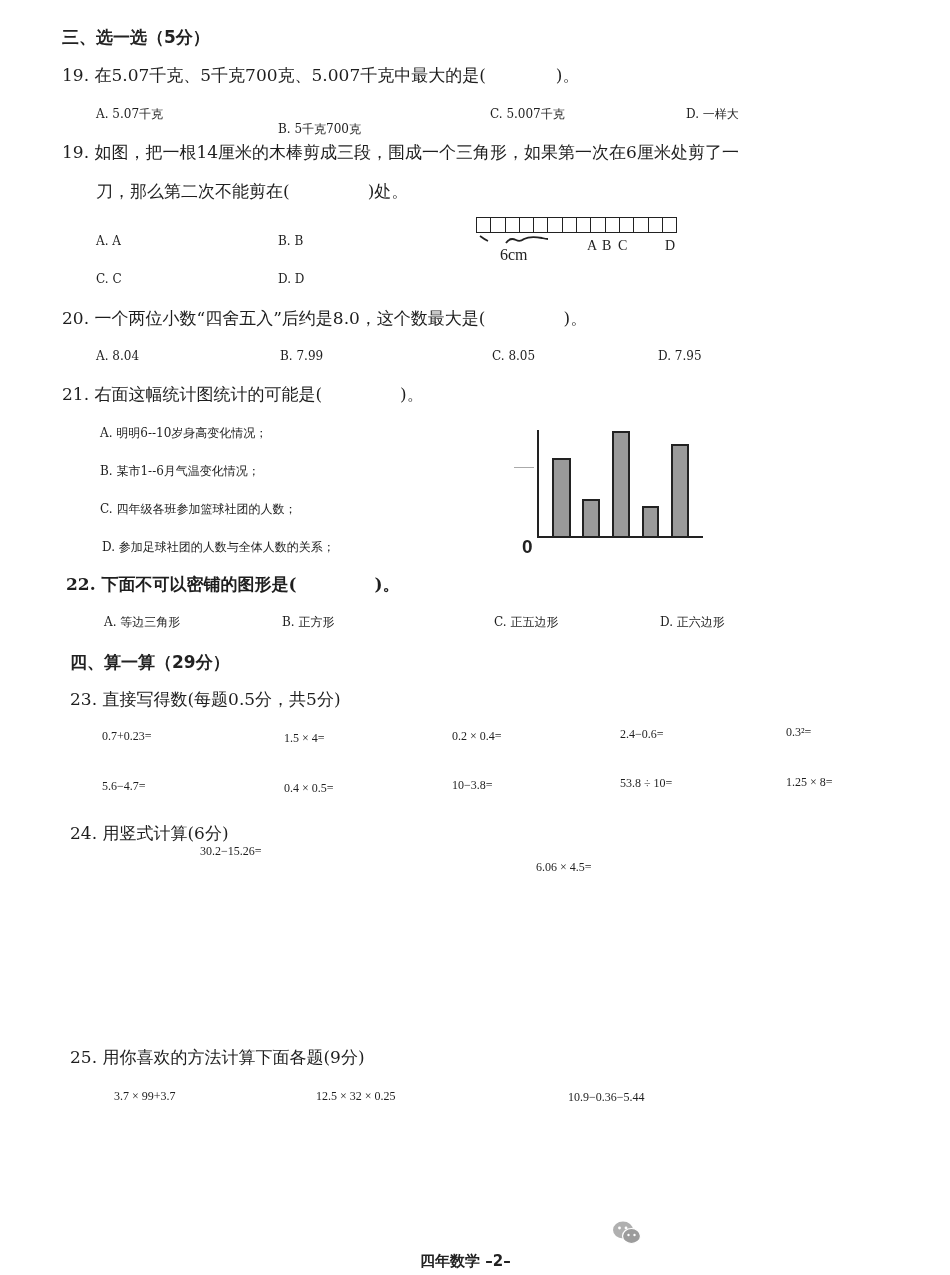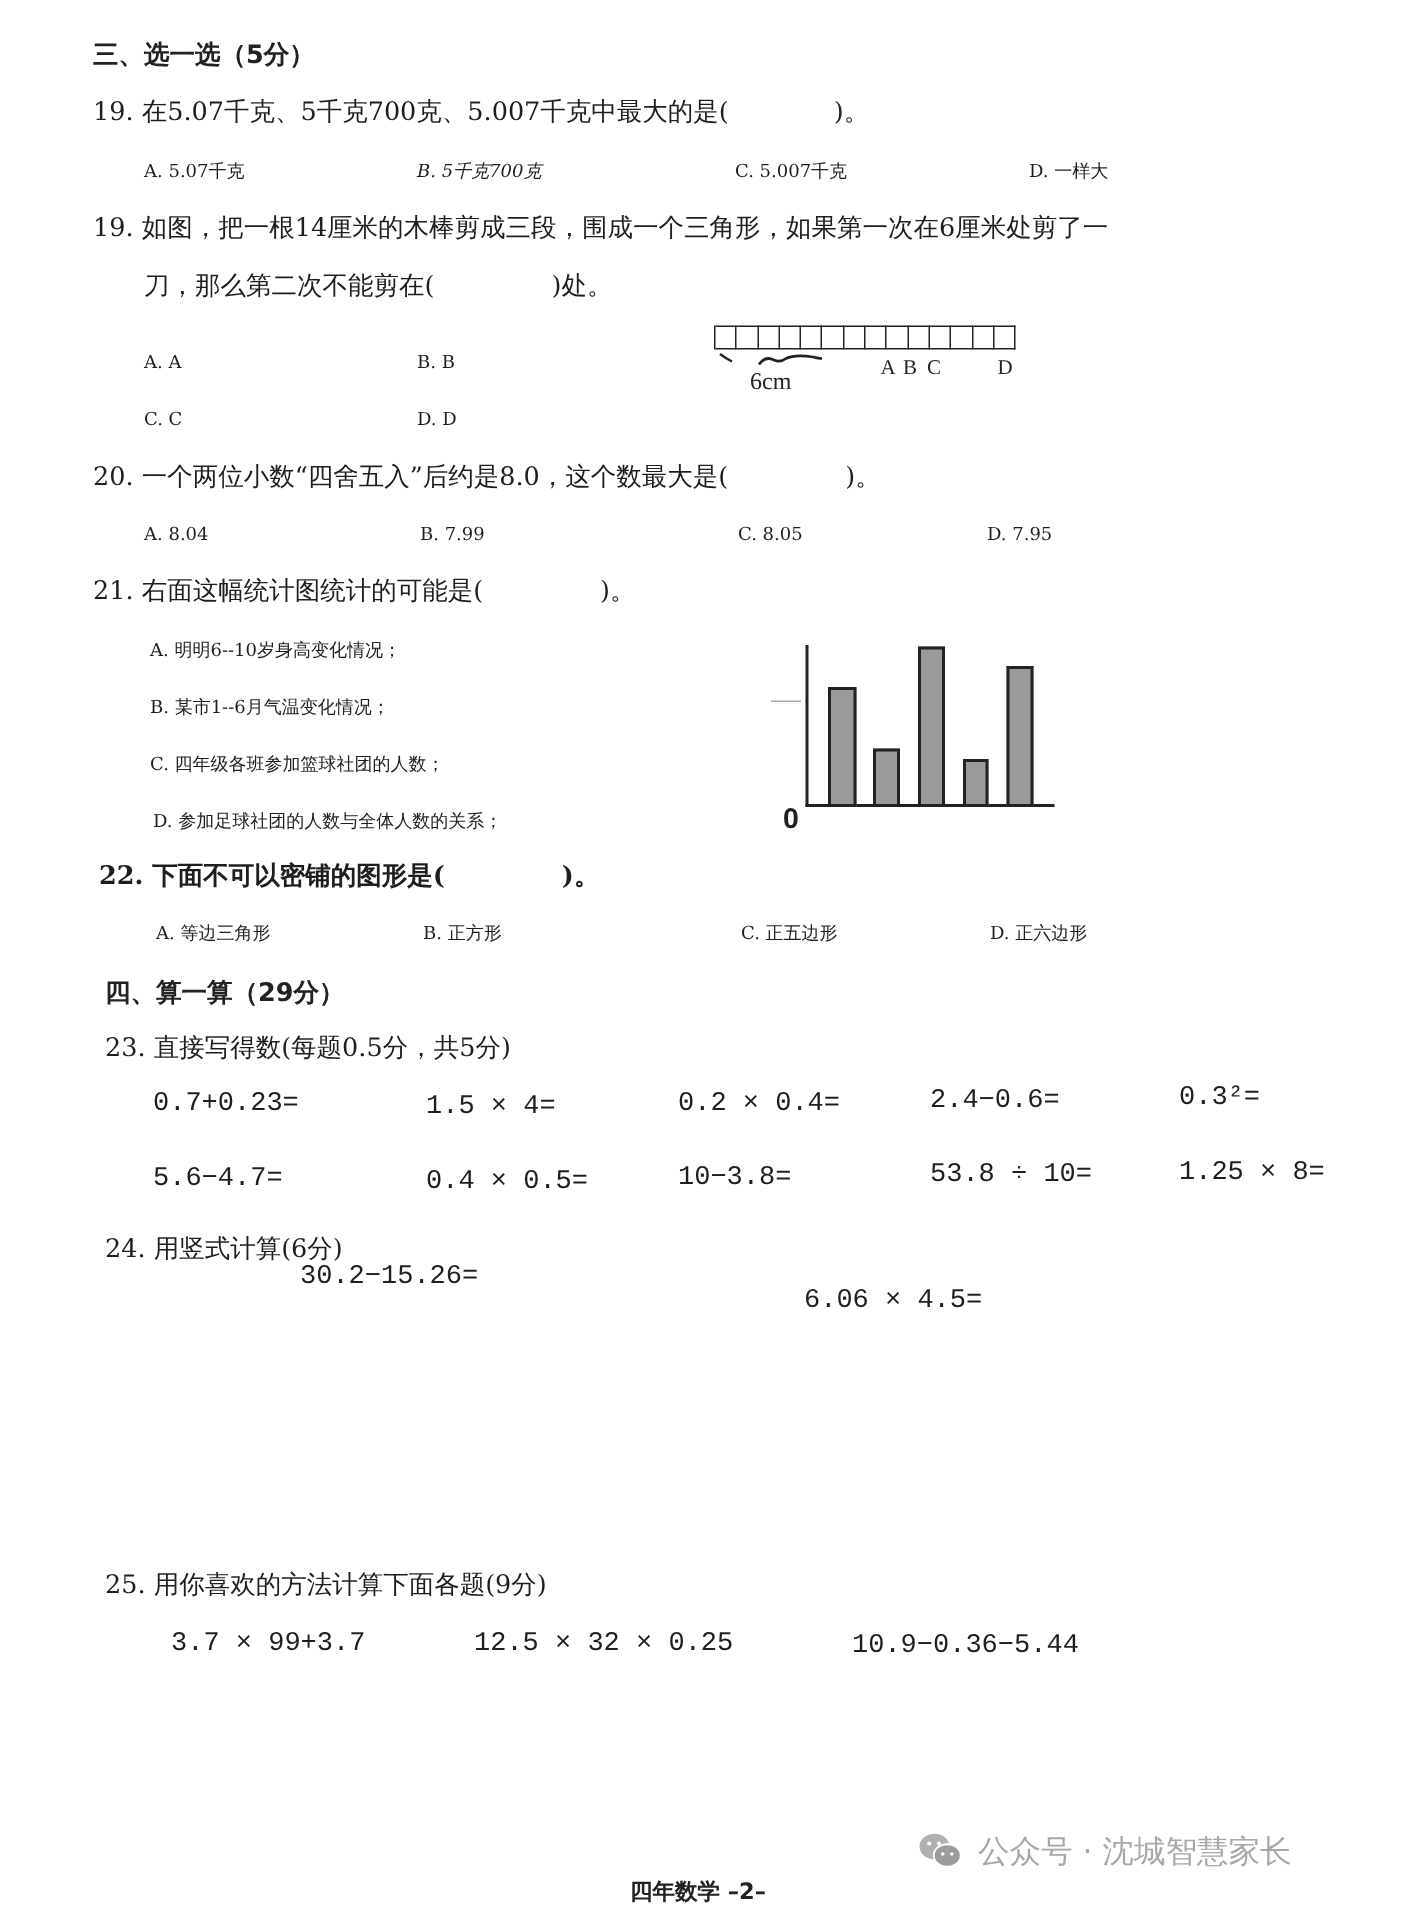--- a/index.html
+++ b/index.html
@@ -6,21 +6,21 @@
     body {
       width: 950px; height: 1275px; position: relative; overflow: hidden;
       background: #ffffff;
       font-family: "DejaVu Serif", "Liberation Serif", serif;
       color: #1e1e1e;
     }
     .t { position: absolute; white-space: nowrap; font-size: 17px; line-height: 22px; }
     .h { font-family: "DejaVu Sans", "Liberation Sans", sans-serif; font-weight: bold; font-size: 17px; color: #222; }
     .q { font-size: 17px; }
     .opt { font-size: 12px; }
-    .calc { font-family: Liberation Mono, monospace; font-size: 18px; }
+    .calc { font-family: Liberation Serif, serif; font-size: 12px; }
     .blank { display: inline-block; }
     
     .ruler { position: absolute; left: 476px; top: 217px; height: 16px; display: flex; border-left: 1.5px solid #222; }
     .ruler .cell { width: 13.3px; height: 14px; border: 1.5px solid #222; border-left: none; }
     .rlabel { position: absolute; font-family: "Liberation Serif", serif; font-size: 14px; color: #222; }
     
     .chart { position: absolute; left: 500px; top: 415px; width: 230px; height: 150px; }
     .axis-y { position: absolute; left: 37px; top: 15px; width: 2px; height: 108px; background: #222; }
     .axis-x { position: absolute; left: 37px; top: 121px; width: 166px; height: 2px; background: #222; }
     .tick { position: absolute; left: 14px; top: 52px; width: 20px; height: 1px; background: #aaa; }
@@ -31,21 +31,21 @@
   </style>
 </head>
 <body>
 
 <div class="t h" style="left:62px; top:26px;">三、选一选（5分）</div>
 
 <div class="t q" style="left:62px; top:64px;">
   <span>19. 在5.07千克、5千克700克、5.007千克中最大的是(</span><span class="blank" style="width:70px;"></span><span>)。</span>
 </div>
 <div class="t opt" style="left:96px; top:103px;">A. 5.07千克</div>
-<div class="t opt" style="left:278px; top:103px;font-style:italic;">B. 5千克700克</div>
+<div class="t opt" style="left:278px; top:118px;">B. 5千克700克</div>
 <div class="t opt" style="left:490px; top:103px;">C. 5.007千克</div>
 <div class="t opt" style="left:686px; top:103px;">D. 一样大</div>
 
 <div class="t q" style="left:62px; top:141px;">19. 如图，把一根14厘米的木棒剪成三段，围成一个三角形，如果第一次在6厘米处剪了一</div>
 <div class="t q" style="left:96px; top:180px;">
   <span>刀，那么第二次不能剪在(</span><span class="blank" style="width:78px;"></span><span>)处。</span>
 </div>
 <div class="t opt" style="left:96px; top:230px;">A. A</div>
 <div class="t opt" style="left:278px; top:230px;">B. B</div>
 <div class="t opt" style="left:96px; top:268px;">C. C</div>
@@ -138,16 +138,15 @@
 
 <div class="wm">
   <svg width="30" height="26" viewBox="0 0 30 26">
     <ellipse cx="11" cy="10" rx="10" ry="8.5" fill="#b0b0b0"></ellipse>
     <ellipse cx="19.5" cy="16" rx="9" ry="7.5" fill="#9c9c9c" stroke="#fff" stroke-width="1.2"></ellipse>
     <circle cx="7.5" cy="8" r="1.4" fill="#fff"></circle>
     <circle cx="14" cy="8" r="1.4" fill="#fff"></circle>
     <circle cx="16.5" cy="15" r="1.2" fill="#fff"></circle>
     <circle cx="22.5" cy="15" r="1.2" fill="#fff"></circle>
   </svg>
-  <span>公众号 · 沈城智慧家长</span>
 </div>
 
 <div class="footer">四年数学 –2–</div>
 
 </body></html>

